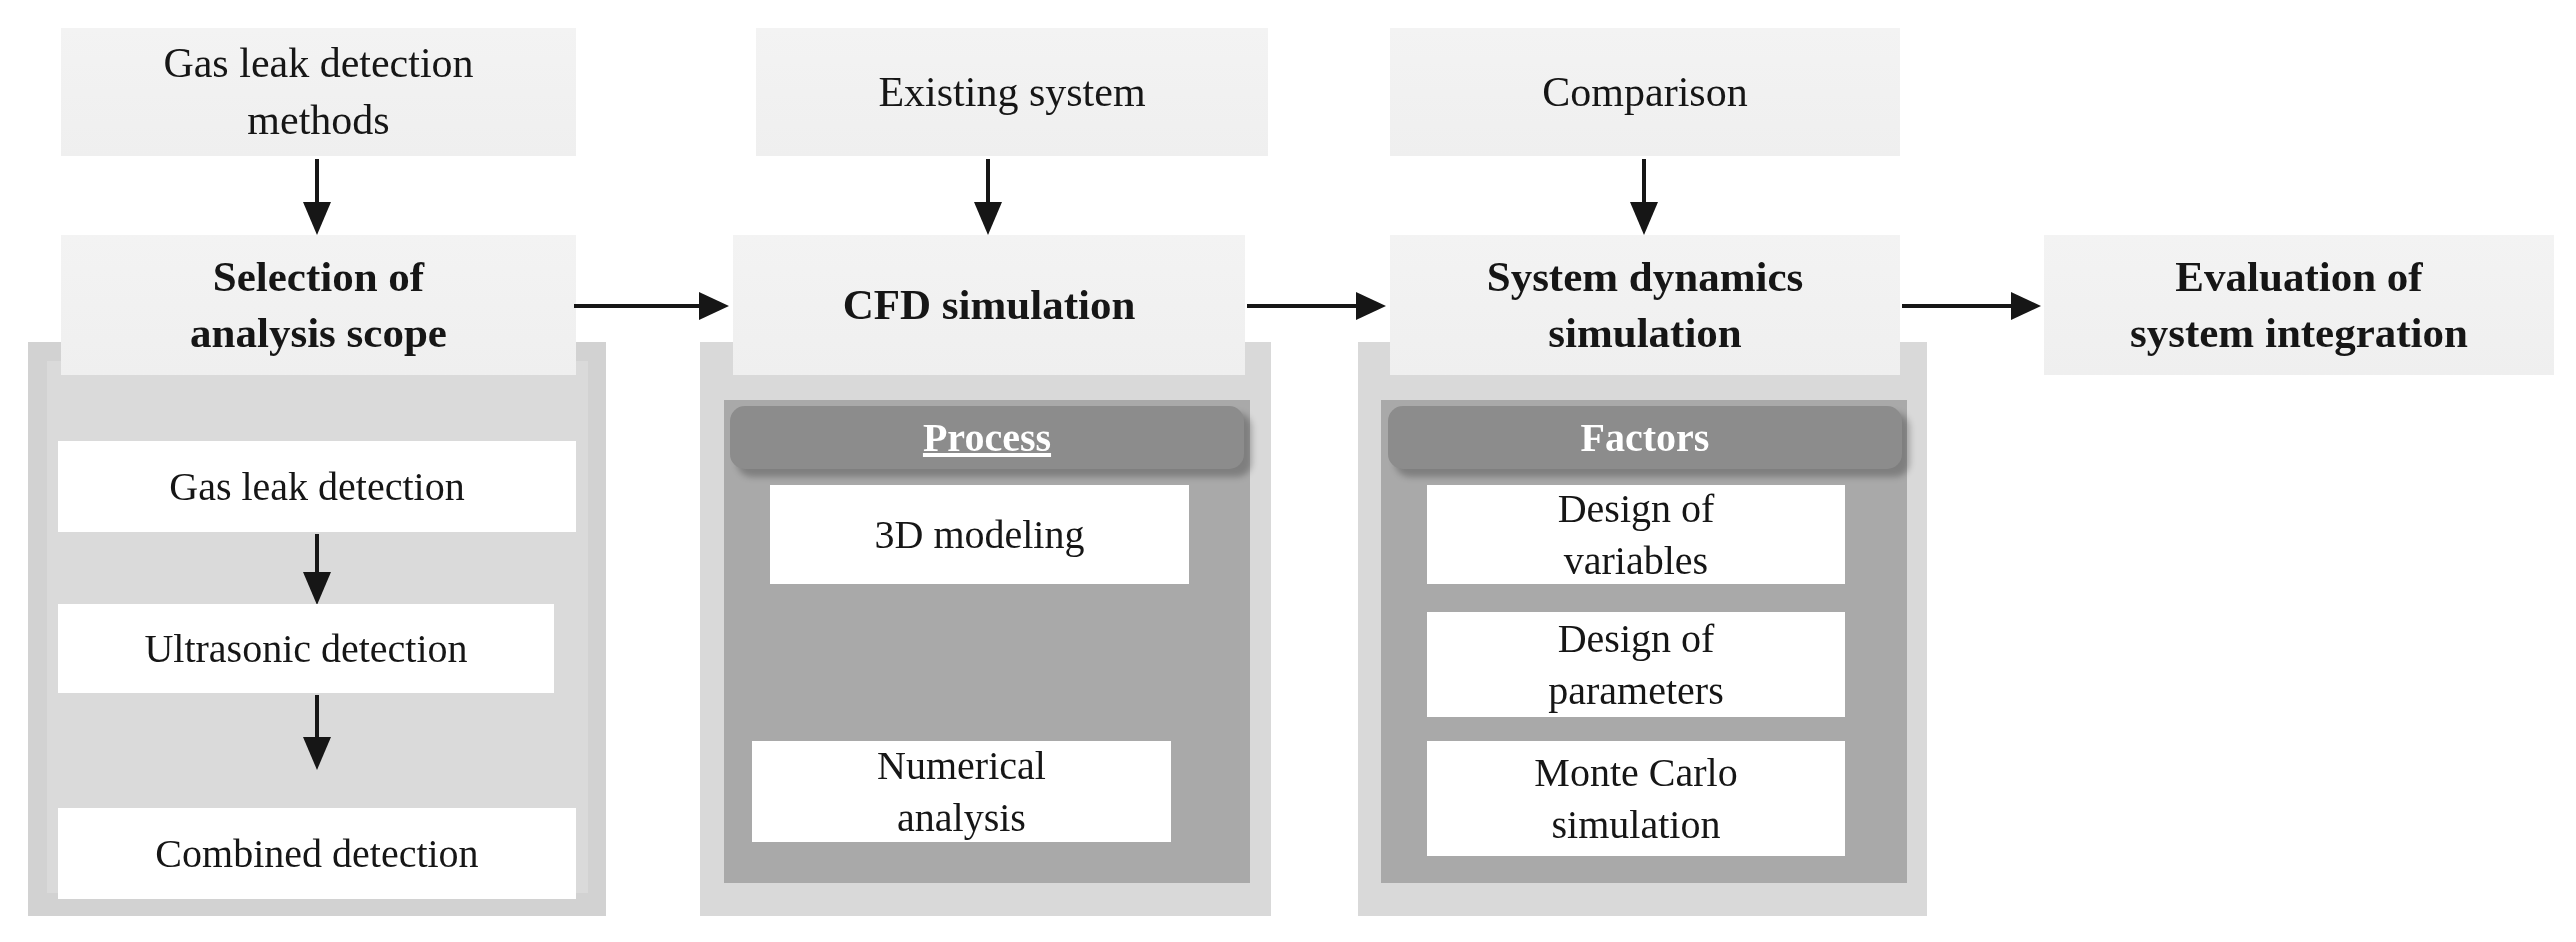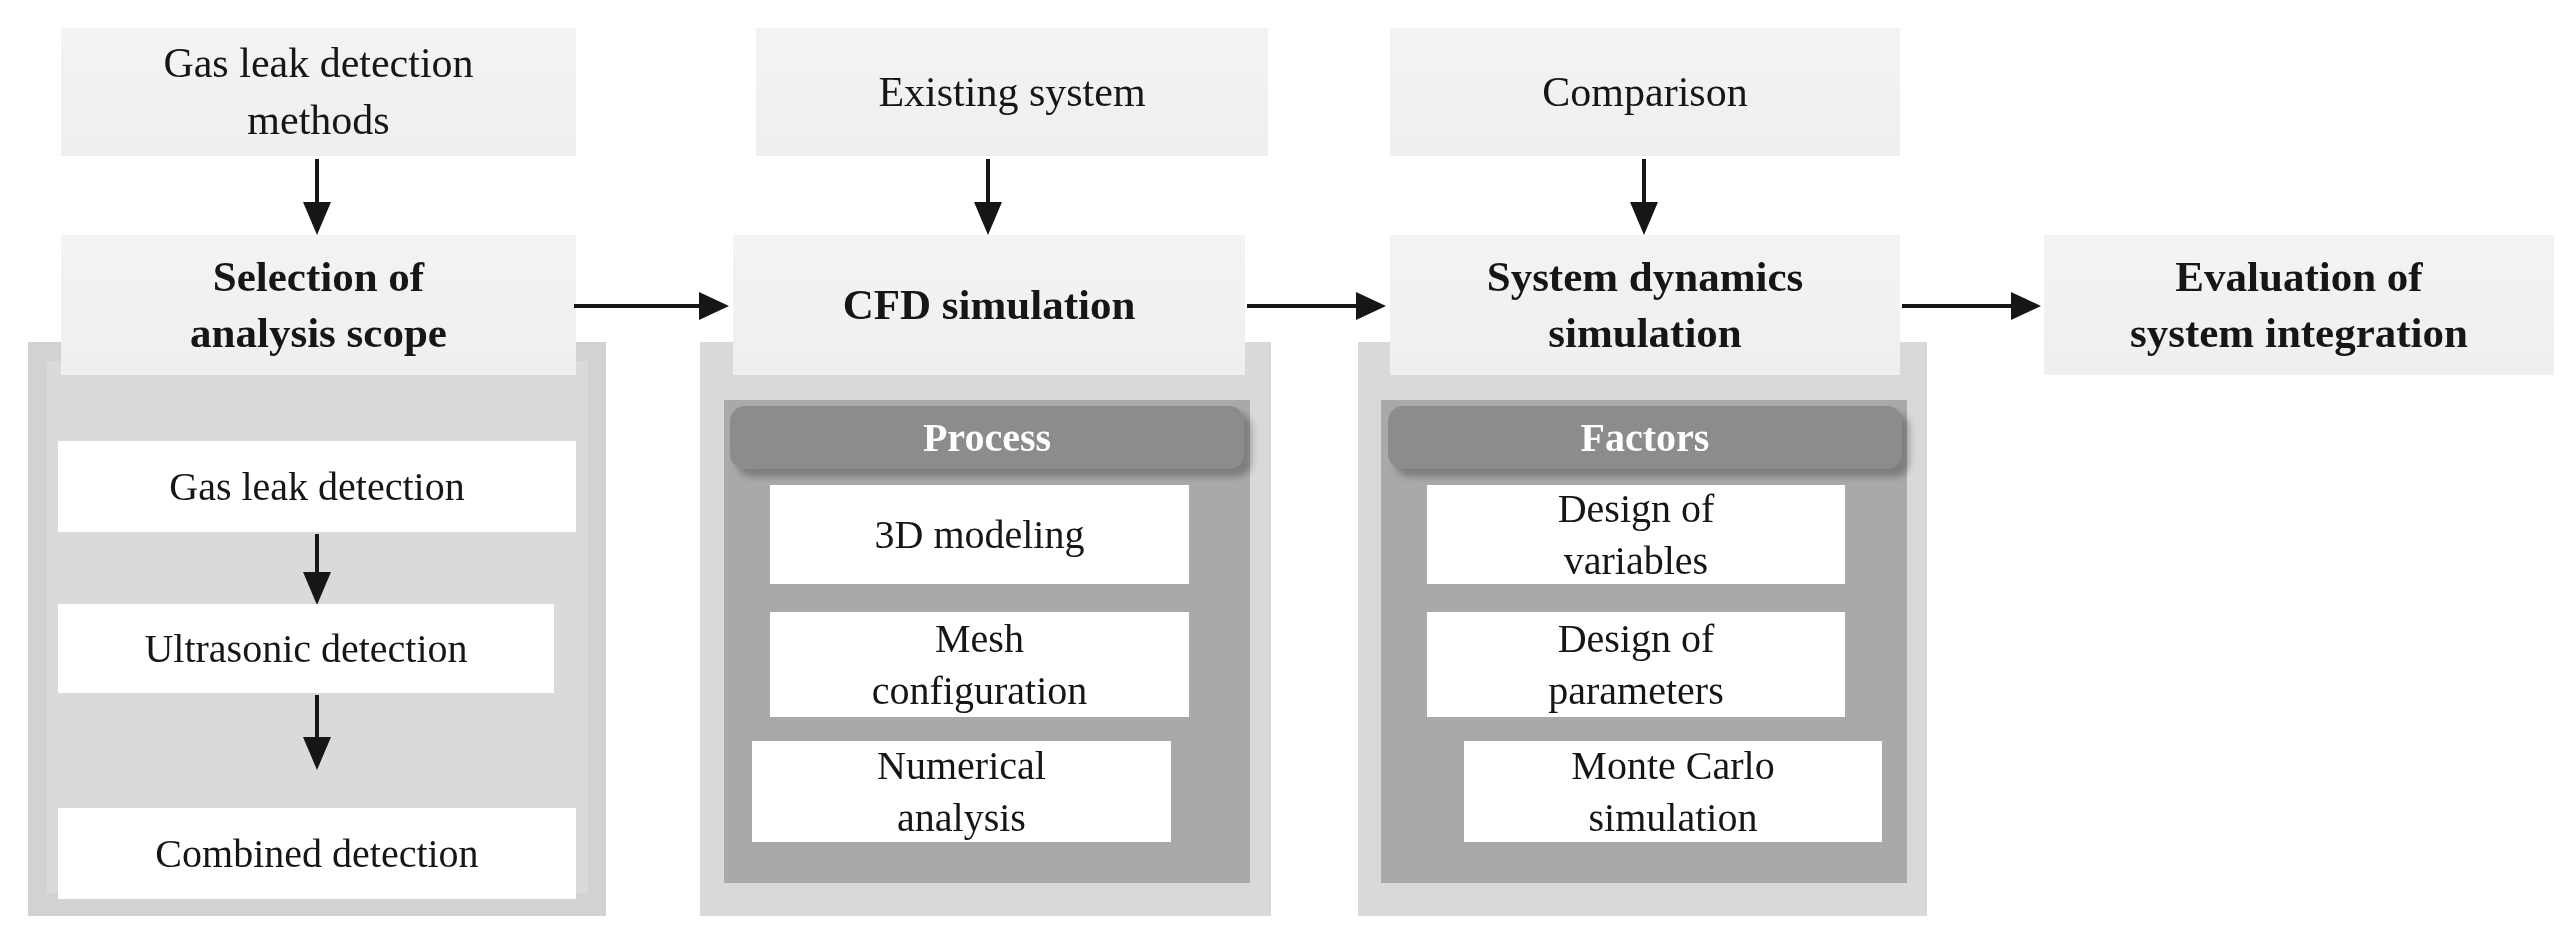--- a/index.html
+++ b/index.html
@@ -135,26 +135,24 @@
 
   <div class="panel-outer" style="left:700px; top:342px; width:571px; height:574px;"></div>
   <div class="panel-inner" style="left:724px; top:400px; width:526px; height:483px;"></div>
 
   <div class="box-light" style="left:756px; top:28px; width:512px; height:128px;">Existing system</div>
 
   <div class="arrow-v" style="left:986px; top:159px; height:43px;"></div>
 
   <div class="box-light box-stage" style="left:733px; top:235px; width:512px; height:140px;">CFD simulation</div>
 
-  <div class="panel-header" style="left:730px; top:406px; width:514px; height:63px;">Process</div>
+  <div class="panel-header" style="left:730px; top:406px; width:514px; height:63px;text-decoration:underline;">Process</div>
 
   <div class="box-white" style="left:770px; top:485px; width:419px; height:99px;">3D modeling</div>
 
-  <div class="box-white" style="left:770px; top:612px; width:419px; height:105px;">Mesh
-configuration</div>
 
   <div class="box-white" style="left:752px; top:741px; width:419px; height:101px;">Numerical
 analysis</div>
 
   <div class="arrow-h" style="left:1247px; top:304px; width:109px;"></div>
 
   <div class="panel-outer" style="left:1358px; top:342px; width:569px; height:574px;"></div>
   <div class="panel-inner" style="left:1381px; top:400px; width:526px; height:483px;"></div>
 
   <div class="box-light" style="left:1390px; top:28px; width:510px; height:128px;">Comparison</div>
@@ -165,21 +163,21 @@
 simulation</div>
 
   <div class="panel-header" style="left:1388px; top:406px; width:514px; height:63px;">Factors</div>
 
   <div class="box-white" style="left:1427px; top:485px; width:418px; height:99px;">Design of
 variables</div>
 
   <div class="box-white" style="left:1427px; top:612px; width:418px; height:105px;">Design of
 parameters</div>
 
-  <div class="box-white" style="left:1427px; top:741px; width:418px; height:101px;margin-left:37px;">Monte Carlo
+  <div class="box-white" style="left:1427px; top:741px; width:418px; height:115px;">Monte Carlo
 simulation</div>
 
   <div class="arrow-h" style="left:1902px; top:304px; width:109px;"></div>
 
   <div class="box-light box-stage" style="left:2044px; top:235px; width:510px; height:140px;">Evaluation of
 system integration</div>
 
 </div>
 
 

